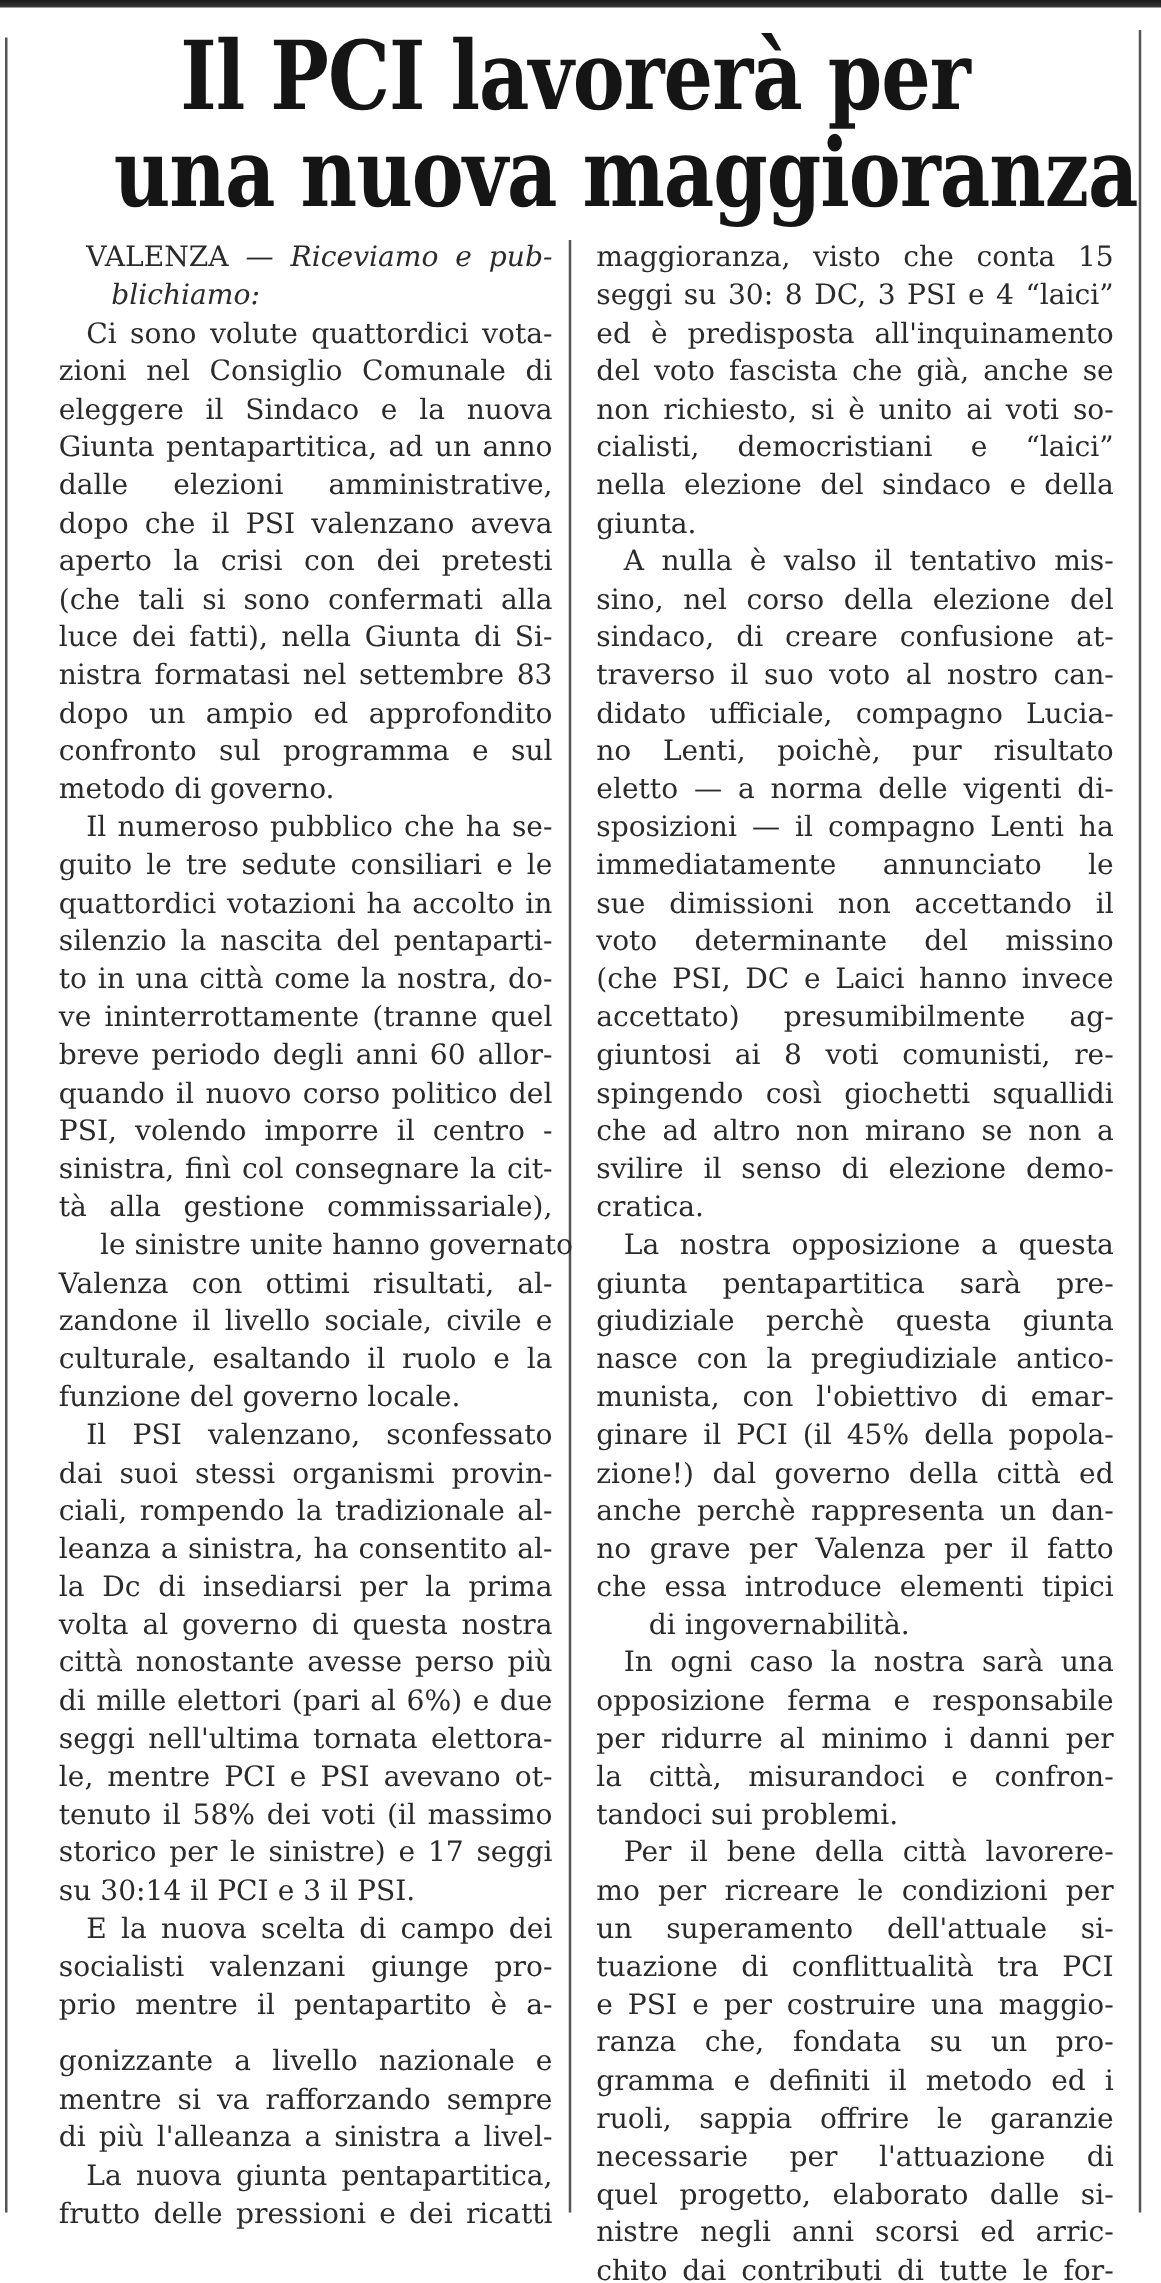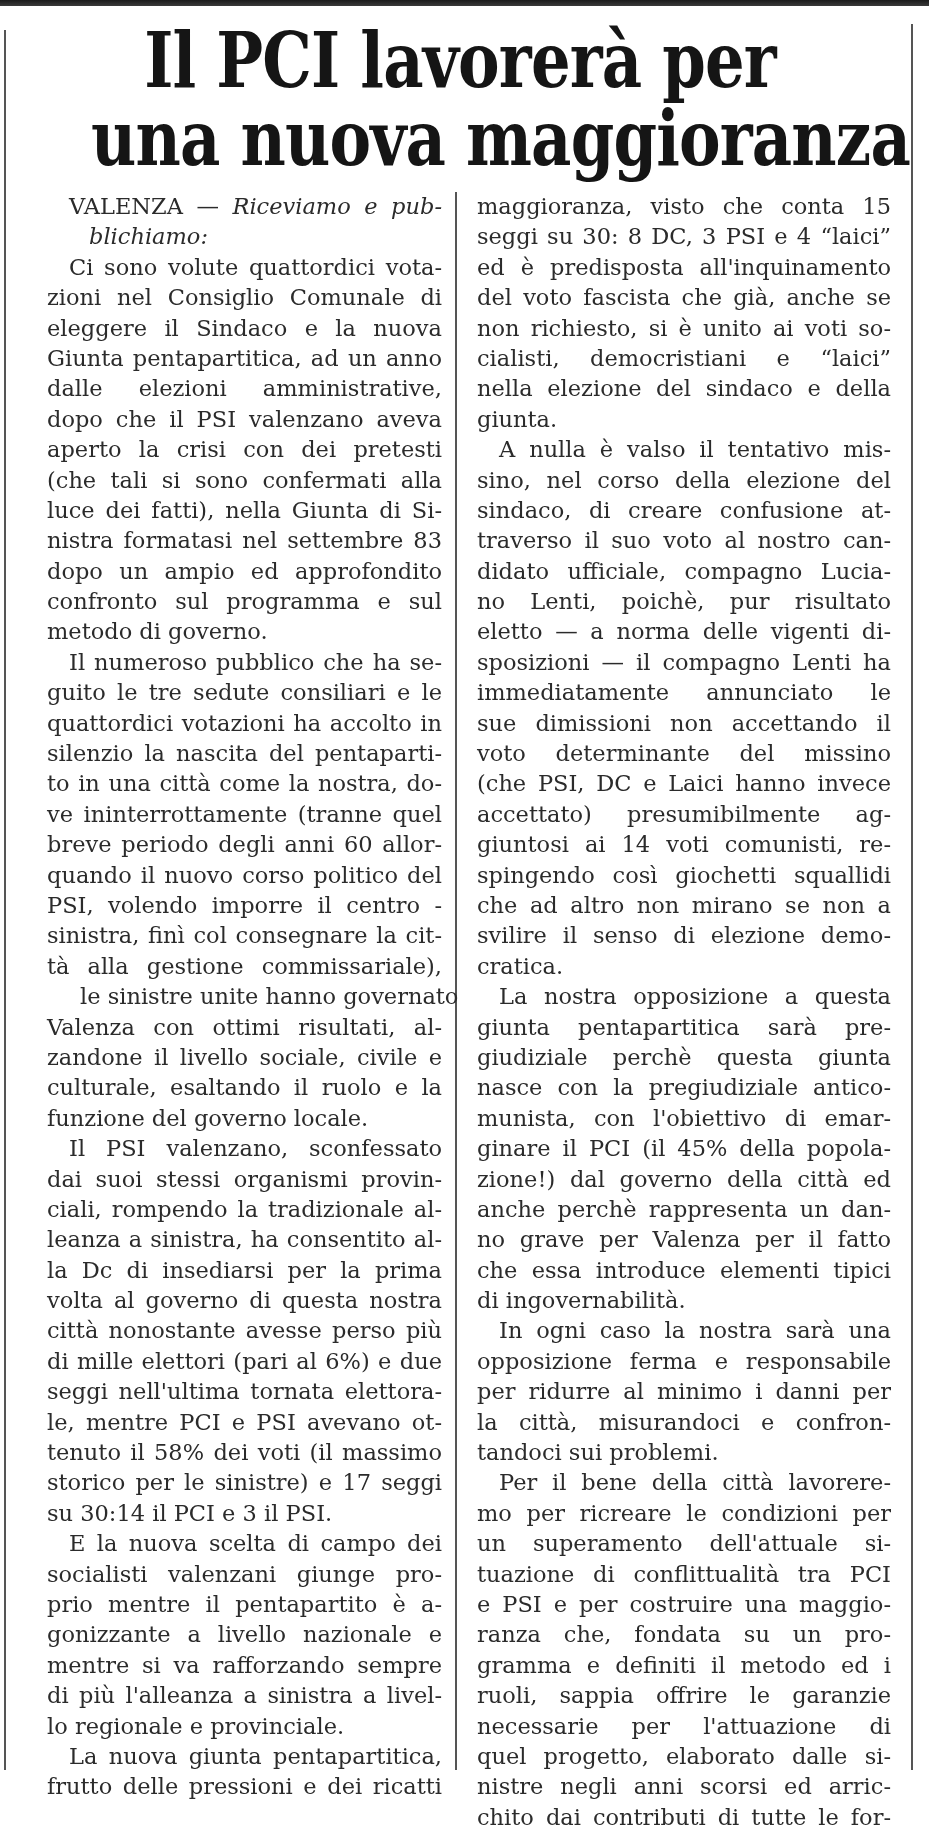--- a/index.html
+++ b/index.html
@@ -138,24 +138,23 @@
       <span class="line" style="white-space: nowrap;">città nonostante avesse perso più</span>
       <span class="line" style="white-space: nowrap;">di mille elettori (pari al 6%) e due</span>
       <span class="line" style="white-space: nowrap;">seggi nell'ultima tornata elettora-</span>
       <span class="line" style="white-space: nowrap;">le, mentre PCI e PSI avevano ot-</span>
       <span class="line" style="white-space: nowrap;">tenuto il 58% dei voti (il massimo</span>
       <span class="line" style="white-space: nowrap;">storico per le sinistre) e 17 seggi</span>
       <span class="line last" style="white-space: nowrap;">su 30:14 il PCI e 3 il PSI.</span>
       <span class="line indent" style="white-space: nowrap;">E la nuova scelta di campo dei</span>
       <span class="line" style="white-space: nowrap;">socialisti valenzani giunge pro-</span>
       <span class="line" style="white-space: nowrap;">prio mentre il pentapartito è a-</span>
-      <span class="line" style="white-space: nowrap;">gonizzante a livello nazionale e</span>
+      <span class="line" style="white-space: nowrap; margin-top: 15px;">gonizzante a livello nazionale e</span>
       <span class="line" style="white-space: nowrap;">mentre si va rafforzando sempre</span>
       <span class="line" style="white-space: nowrap;">di più l'alleanza a sinistra a livel-</span>
-      <span class="line last" style="white-space: nowrap;">lo regionale e provinciale.</span>
       <span class="line indent" style="white-space: nowrap;">La nuova giunta pentapartitica,</span>
       <span class="line" style="white-space: nowrap;">frutto delle pressioni e dei ricatti</span>
     </div>
 </div>
 
 <div class="column col-right">
   <div id="right-lines">
       <span class="line" style="white-space: nowrap;">maggioranza, visto che conta 15</span>
       <span class="line" style="white-space: nowrap;">seggi su 30: 8 DC, 3 PSI e 4 “laici”</span>
       <span class="line" style="white-space: nowrap;">ed è predisposta all'inquinamento</span>
@@ -170,36 +169,36 @@
       <span class="line" style="white-space: nowrap;">traverso il suo voto al nostro can-</span>
       <span class="line" style="white-space: nowrap;">didato ufficiale, compagno Lucia-</span>
       <span class="line" style="white-space: nowrap;">no Lenti, poichè, pur risultato</span>
       <span class="line" style="white-space: nowrap;">eletto — a norma delle vigenti di-</span>
       <span class="line" style="white-space: nowrap;">sposizioni — il compagno Lenti ha</span>
       <span class="line" style="white-space: nowrap;">immediatamente annunciato le</span>
       <span class="line" style="white-space: nowrap;">sue dimissioni non accettando il</span>
       <span class="line" style="white-space: nowrap;">voto determinante del missino</span>
       <span class="line" style="white-space: nowrap;">(che PSI, DC e Laici hanno invece</span>
       <span class="line" style="white-space: nowrap;">accettato) presumibilmente ag-</span>
-      <span class="line" style="white-space: nowrap;">giuntosi ai 14 voti comunisti, re-</span>
+      <span class="line" style="white-space: nowrap;">giuntosi ai 8 voti comunisti, re-</span>
       <span class="line" style="white-space: nowrap;">spingendo così giochetti squallidi</span>
       <span class="line" style="white-space: nowrap;">che ad altro non mirano se non a</span>
       <span class="line" style="white-space: nowrap;">svilire il senso di elezione demo-</span>
       <span class="line last" style="white-space: nowrap;">cratica.</span>
       <span class="line indent" style="white-space: nowrap;">La nostra opposizione a questa</span>
       <span class="line" style="white-space: nowrap;">giunta pentapartitica sarà pre-</span>
       <span class="line" style="white-space: nowrap;">giudiziale perchè questa giunta</span>
       <span class="line" style="white-space: nowrap;">nasce con la pregiudiziale antico-</span>
       <span class="line" style="white-space: nowrap;">munista, con l'obiettivo di emar-</span>
       <span class="line" style="white-space: nowrap;">ginare il PCI (il 45% della popola-</span>
       <span class="line" style="white-space: nowrap;">zione!) dal governo della città ed</span>
       <span class="line" style="white-space: nowrap;">anche perchè rappresenta un dan-</span>
       <span class="line" style="white-space: nowrap;">no grave per Valenza per il fatto</span>
       <span class="line" style="white-space: nowrap;">che essa introduce elementi tipici</span>
-      <span class="line last" style="white-space: nowrap;">di ingovernabilità.</span>
+      <span class="line last" style="white-space: nowrap; margin-left: 42px;">di ingovernabilità.</span>
       <span class="line indent" style="white-space: nowrap;">In ogni caso la nostra sarà una</span>
       <span class="line" style="white-space: nowrap;">opposizione ferma e responsabile</span>
       <span class="line" style="white-space: nowrap;">per ridurre al minimo i danni per</span>
       <span class="line" style="white-space: nowrap;">la città, misurandoci e confron-</span>
       <span class="line last" style="white-space: nowrap;">tandoci sui problemi.</span>
       <span class="line indent" style="white-space: nowrap;">Per il bene della città lavorere-</span>
       <span class="line" style="white-space: nowrap;">mo per ricreare le condizioni per</span>
       <span class="line" style="white-space: nowrap;">un superamento dell'attuale si-</span>
       <span class="line" style="white-space: nowrap;">tuazione di conflittualità tra PCI</span>
       <span class="line" style="white-space: nowrap;">e PSI e per costruire una maggio-</span>

